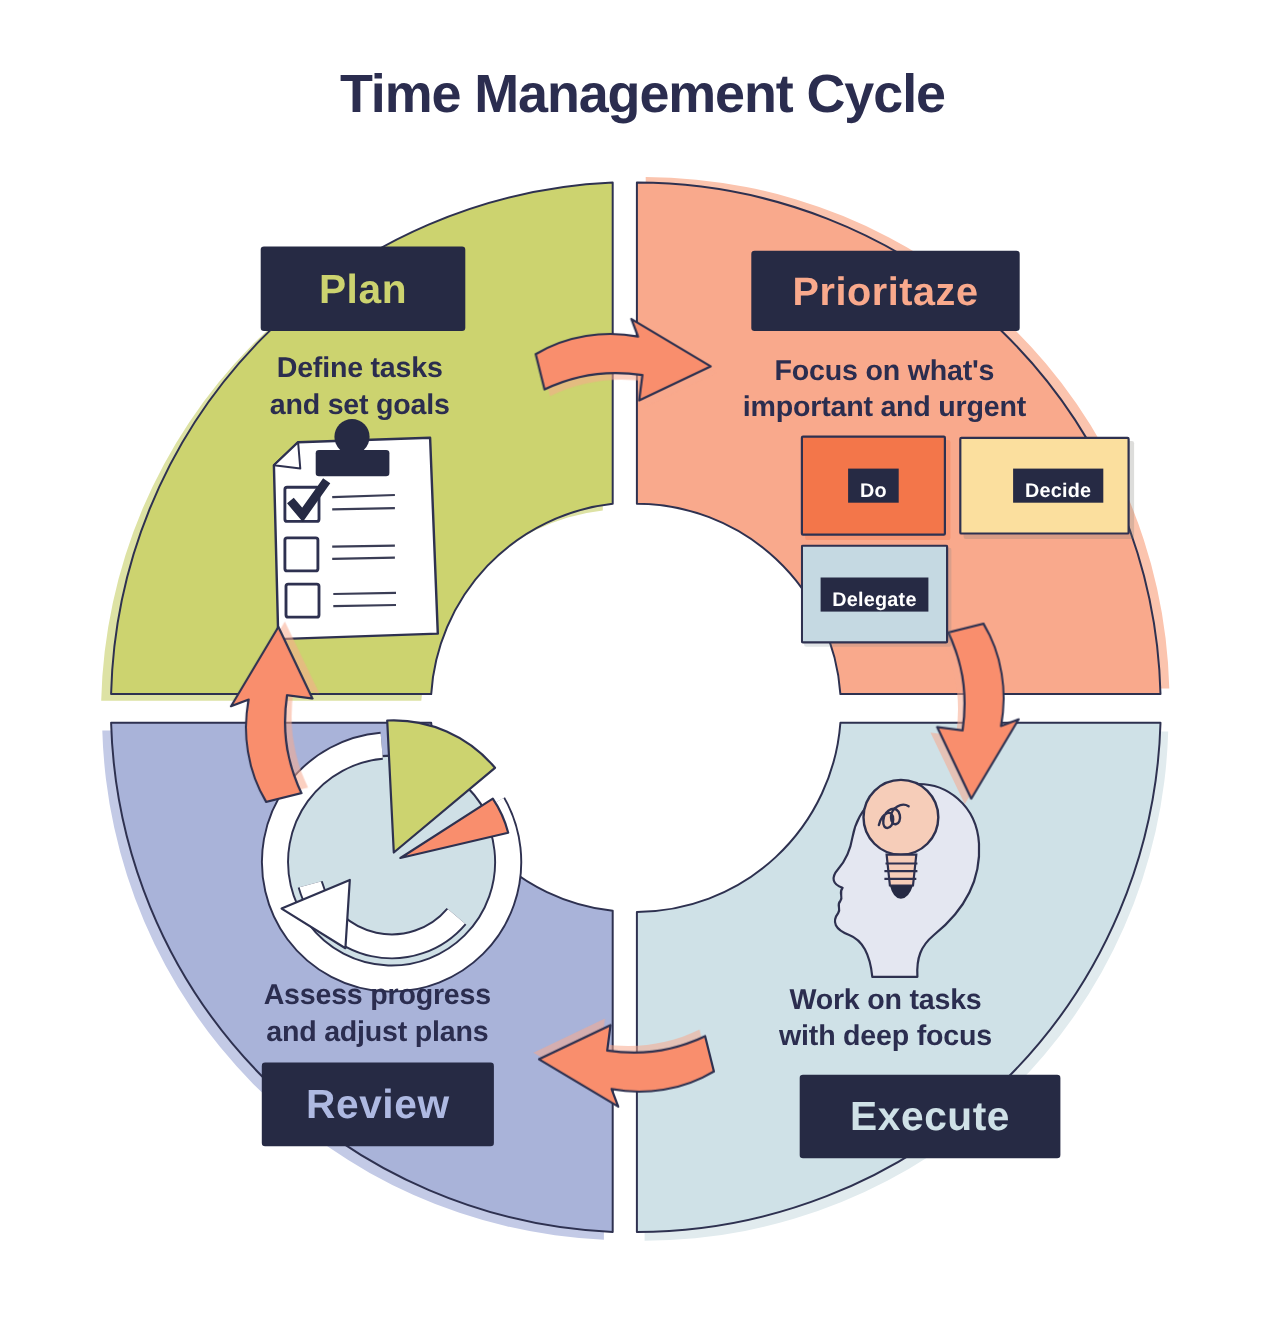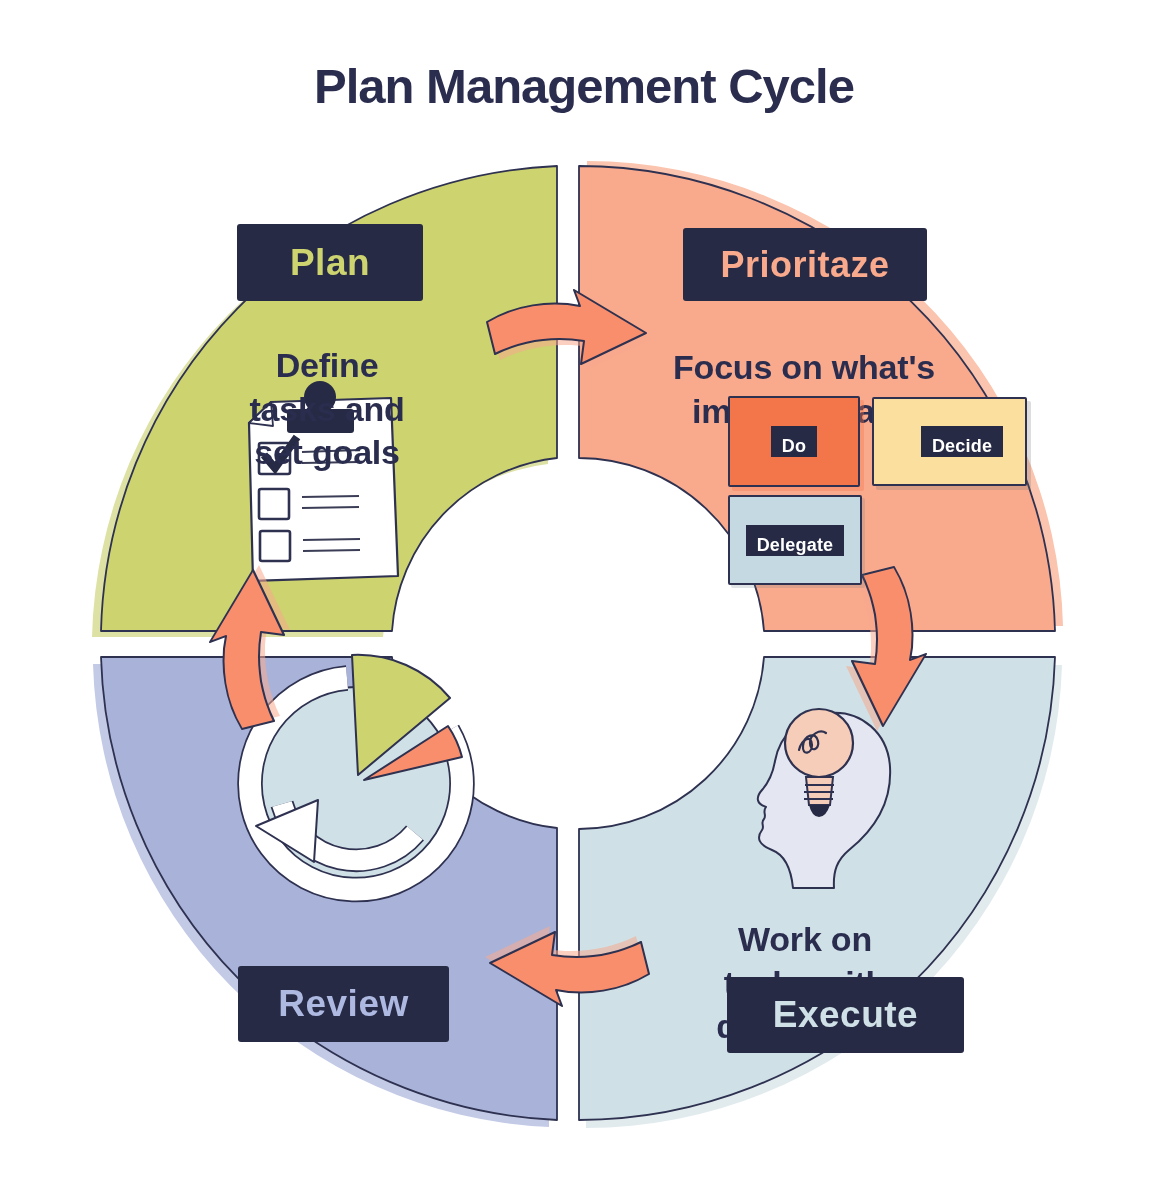--- a/index.html
+++ b/index.html
@@ -14,21 +14,21 @@
 
   .label-box{position:absolute;z-index:3;background:#262a44;
     display:flex;align-items:center;justify-content:center;
     font-weight:bold;font-size:37px;border-radius:3px;letter-spacing:0.5px;}
   .label-plan{left:237px;top:224px;width:186px;height:77px;color:#ccd36f;}
   .label-prioritize{left:683px;top:228px;width:244px;height:73px;color:#f9a98c;font-size:36px;}
   .label-execute{left:687px;top:977px;width:237px;height:76px;color:#cfe1e7;margin-left:40px;}
   .label-review{left:238px;top:966px;width:211px;height:76px;color:#aeb9e2;}
 
   .desc{position:absolute;z-index:2;font-weight:bold;text-align:center;
-    font-size:34px;line-height:1.28;color:#2b2d4f;letter-spacing:-0.2px;margin-top:26px;}
+    font-size:26px;line-height:1.28;color:#2b2d4f;letter-spacing:-0.2px;}
   .desc-plan{left:232px;top:318px;width:190px;}
   .desc-prioritize{left:659px;top:320px;width:290px;}
   .desc-execute{left:700px;top:892px;width:210px;}
   .desc-review{left:226px;top:888px;width:234px;}
 
   .matrix-box{position:absolute;z-index:3;display:flex;align-items:center;
     justify-content:center;border:2px solid #2e3150;border-radius:2px;}
   .box-do{left:728px;top:396px;width:128px;height:87px;background:#f3764a;
     box-shadow:4px 4px 0 rgba(243,118,74,0.35);}
   .box-decide{left:872px;top:397px;width:126px;height:85px;background:#fbdf9e;
@@ -108,38 +108,39 @@
       <use href="#arrowShape" transform="rotate(270 568 648) translate(5,6)"></use>
     </g>
     <g stroke="#2e3150" stroke-width="2" stroke-linejoin="round" fill="#f98e6d">
       <use href="#arrowShape"></use>
       <use href="#arrowShape" transform="rotate(90 568 648)"></use>
       <use href="#arrowShape" transform="rotate(180 568 648)"></use>
       <use href="#arrowShape" transform="rotate(270 568 648)"></use>
     </g>
   </svg>
 
-  <div class="page-title">Plan Management Cycle</div>
+  <div class="page-title">Time Management Cycle</div>
 
   <div class="label-box label-plan">
     <span>Plan</span>
   </div>
   <div class="label-box label-prioritize">
     <span>Prioritaze</span>
   </div>
   <div class="label-box label-execute">
     <span>Execute</span>
   </div>
   <div class="label-box label-review">
     <span>Review</span>
   </div>
 
   <div class="desc desc-plan">Define tasks and set goals</div>
   <div class="desc desc-prioritize">Focus on what's important and urgent</div>
   <div class="desc desc-execute">Work on tasks with deep focus</div>
+  <div class="desc desc-review">Assess progress and adjust plans</div>
 
   <div class="matrix-box box-do">
     <div class="chip">
       <span>Do</span>
     </div>
   </div>
   <div class="matrix-box box-decide">
     <div class="chip">
       <span>Decide</span>
     </div>

